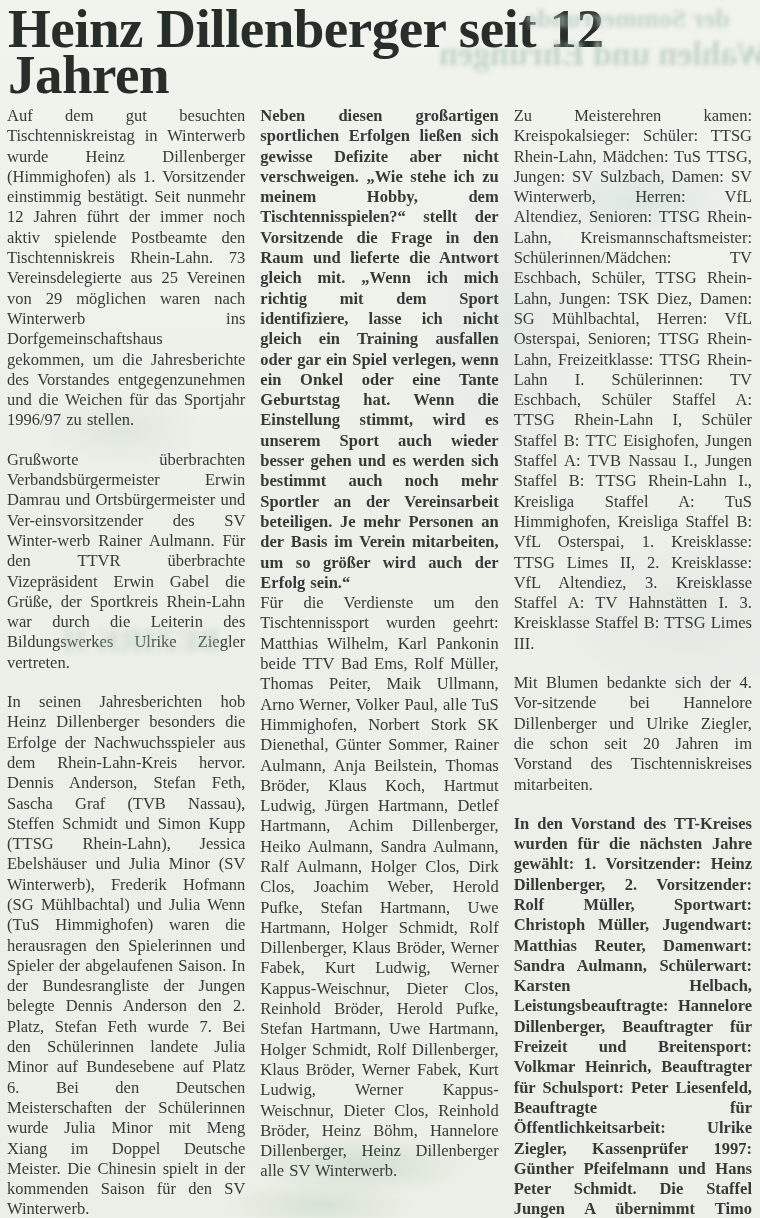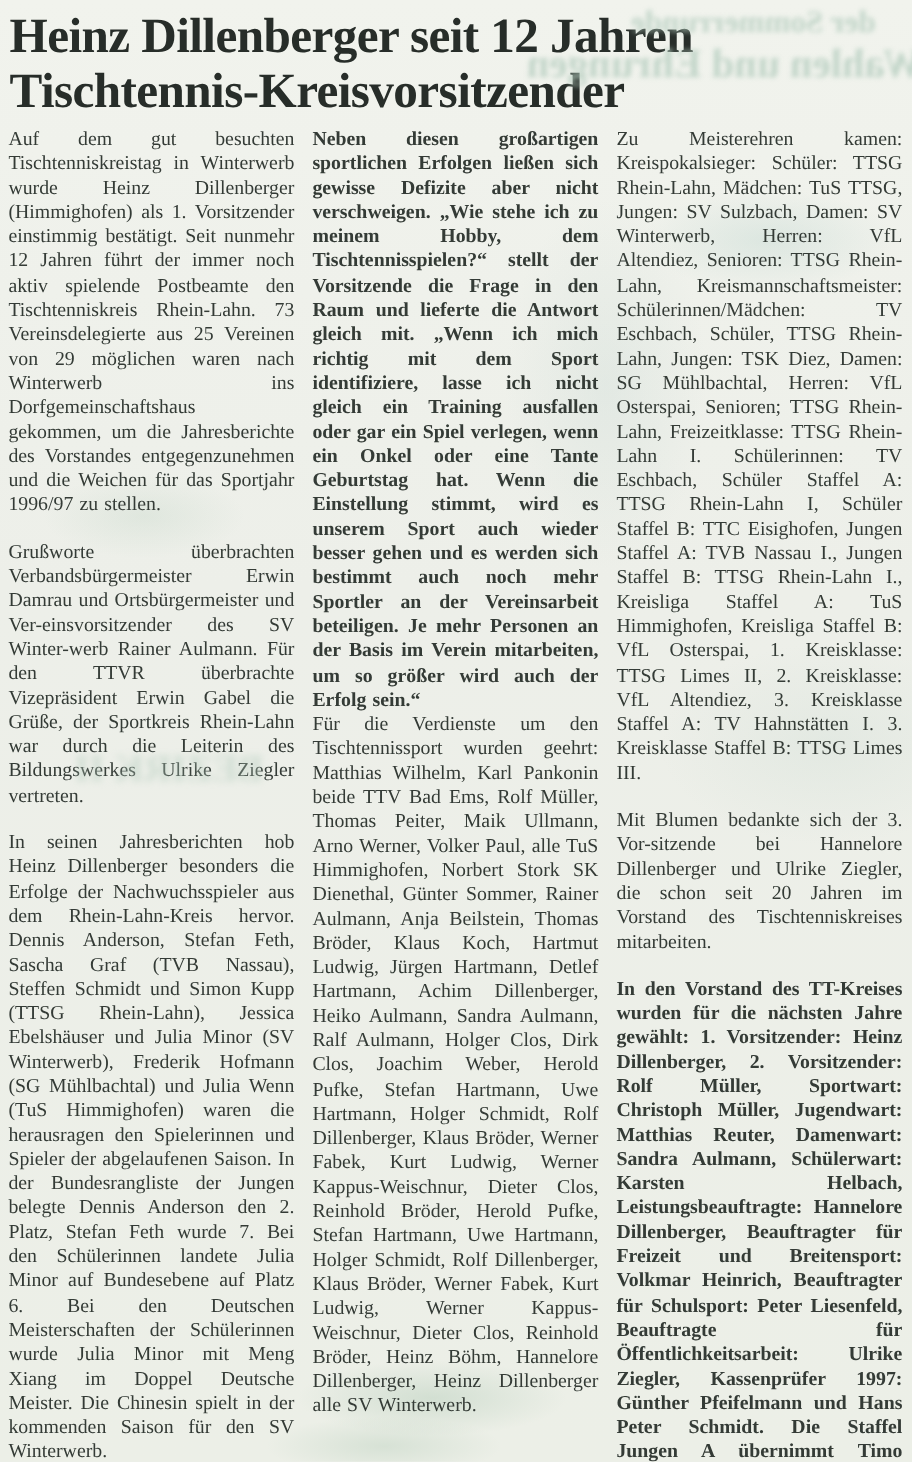--- a/index.html
+++ b/index.html
@@ -17,21 +17,21 @@
       linear-gradient(180deg, #f1f3ed 0%, #edefe9 40%, #ecefe7 100%);
     overflow: hidden;
     position: relative;
     color: #343b36;
   }
   .page { position: relative; width: 760px; height: 1218px; overflow: hidden; }
 
   
   .headline {
     margin: 0; padding: 6px 24px 0 8px;
-    font-size: 41px; font-weight: 700; line-height: 46px;
+    font-size: 55px; font-weight: 700; line-height: 46px;
     letter-spacing: -0.5px; color: #272d29;
   }
   .headline span { display: block; }
 
   
   .bleed {
     position: absolute; pointer-events: none;
     transform: scaleX(-1);
     filter: blur(2.3px);
     color: #b5cdbf; font-weight: 700; opacity: 0.8;
@@ -63,37 +63,36 @@
 <div class="page">
 
   <div class="bleed bleed-top">
     <span class="l1">der Sommerrunde</span>
     <span class="l2">Wahlen und Ehrungen</span>
   </div>
   <div class="bleed bleed-mid">BEZIRK II</div>
 
   <h1 class="headline">
     <span>Heinz Dillenberger seit 12 Jahren</span>
-    <span>Tischtennis-Kreisvorsitzender</span>
   </h1>
 
   <div class="columns">
 
     <div class="col">
       <p>Auf dem gut besuchten Tischtenniskreistag in Winterwerb wurde Heinz Dillenberger (Himmighofen) als 1. Vorsitzender einstimmig bestätigt. Seit nunmehr 12 Jahren führt der immer noch aktiv spielende Postbeamte den Tischtenniskreis Rhein-Lahn. 73 Vereinsdelegierte aus 25 Vereinen von 29 möglichen waren nach Winterwerb ins Dorfgemeinschaftshaus gekommen, um die Jahresberichte des Vorstandes entgegenzunehmen und die Weichen für das Sportjahr 1996/97 zu stellen.</p>
       <p>Grußworte überbrachten Verbandsbürgermeister Erwin Damrau und Ortsbürgermeister und Ver-einsvorsitzender des SV Winter-werb Rainer Aulmann. Für den TTVR überbrachte Vizepräsident Erwin Gabel die Grüße, der Sportkreis Rhein-Lahn war durch die Leiterin des Bildungswerkes Ulrike Ziegler vertreten.</p>
       <p>In seinen Jahresberichten hob Heinz Dillenberger besonders die Erfolge der Nachwuchsspieler aus dem Rhein-Lahn-Kreis hervor. Dennis Anderson, Stefan Feth, Sascha Graf (TVB Nassau), Steffen Schmidt und Simon Kupp (TTSG Rhein-Lahn), Jessica Ebelshäuser und Julia Minor (SV Winterwerb), Frederik Hofmann (SG Mühlbachtal) und Julia Wenn (TuS Himmighofen) waren die herausragen den Spielerinnen und Spieler der abgelaufenen Saison. In der Bundesrangliste der Jungen belegte Dennis Anderson den 2. Platz, Stefan Feth wurde 7. Bei den Schülerinnen landete Julia Minor auf Bundesebene auf Platz 6. Bei den Deutschen Meisterschaften der Schülerinnen wurde Julia Minor mit Meng Xiang im Doppel Deutsche Meister. Die Chinesin spielt in der kommenden Saison für den SV Winterwerb.</p>
     </div>
 
     <div class="col">
       <p class="flush">Neben diesen großartigen sportlichen Erfolgen ließen sich gewisse Defizite aber nicht verschweigen. „Wie stehe ich zu meinem Hobby, dem Tischtennisspielen?“ stellt der Vorsitzende die Frage in den Raum und lieferte die Antwort gleich mit. „Wenn ich mich richtig mit dem Sport identifiziere, lasse ich nicht gleich ein Training ausfallen oder gar ein Spiel verlegen, wenn ein Onkel oder eine Tante Geburtstag hat. Wenn die Einstellung stimmt, wird es unserem Sport auch wieder besser gehen und es werden sich bestimmt auch noch mehr Sportler an der Vereinsarbeit beteiligen. Je mehr Personen an der Basis im Verein mitarbeiten, um so größer wird auch der Erfolg sein.“</p>
       <p>Für die Verdienste um den Tischtennissport wurden geehrt: Matthias Wilhelm, Karl Pankonin beide TTV Bad Ems, Rolf Müller, Thomas Peiter, Maik Ullmann, Arno Werner, Volker Paul, alle TuS Himmighofen, Norbert Stork SK Dienethal, Günter Sommer, Rainer Aulmann, Anja Beilstein, Thomas Bröder, Klaus Koch, Hartmut Ludwig, Jürgen Hartmann, Detlef Hartmann, Achim Dillenberger, Heiko Aulmann, Sandra Aulmann, Ralf Aulmann, Holger Clos, Dirk Clos, Joachim Weber, Herold Pufke, Stefan Hartmann, Uwe Hartmann, Holger Schmidt, Rolf Dillenberger, Klaus Bröder, Werner Fabek, Kurt Ludwig, Werner Kappus-Weischnur, Dieter Clos, Reinhold Bröder, Herold Pufke, Stefan Hartmann, Uwe Hartmann, Holger Schmidt, Rolf Dillenberger, Klaus Bröder, Werner Fabek, Kurt Ludwig, Werner Kappus-Weischnur, Dieter Clos, Reinhold Bröder, Heinz Böhm, Hannelore Dillenberger, Heinz Dillenberger alle SV Winterwerb.</p>
     </div>
 
     <div class="col">
       <p>Zu Meisterehren kamen: Kreispokalsieger: Schüler: TTSG Rhein-Lahn, Mädchen: TuS TTSG, Jungen: SV Sulzbach, Damen: SV Winterwerb, Herren: VfL Altendiez, Senioren: TTSG Rhein-Lahn, Kreismannschaftsmeister: Schülerinnen/Mädchen: TV Eschbach, Schüler, TTSG Rhein-Lahn, Jungen: TSK Diez, Damen: SG Mühlbachtal, Herren: VfL Osterspai, Senioren; TTSG Rhein-Lahn, Freizeitklasse: TTSG Rhein-Lahn I. Schülerinnen: TV Eschbach, Schüler Staffel A: TTSG Rhein-Lahn I, Schüler Staffel B: TTC Eisighofen, Jungen Staffel A: TVB Nassau I., Jungen Staffel B: TTSG Rhein-Lahn I., Kreisliga Staffel A: TuS Himmighofen, Kreisliga Staffel B: VfL Osterspai, 1. Kreisklasse: TTSG Limes II, 2. Kreisklasse: VfL Altendiez, 3. Kreisklasse Staffel A: TV Hahnstätten I. 3. Kreisklasse Staffel B: TTSG Limes III.</p>
-      <p>Mit Blumen bedankte sich der 3. Vor-sitzende bei Hannelore Dillenberger und Ulrike Ziegler, die schon seit 20 Jahren im Vorstand des Tischtenniskreises mitarbeiten.</p>
+      <p>Mit Blumen bedankte sich der 4. Vor-sitzende bei Hannelore Dillenberger und Ulrike Ziegler, die schon seit 20 Jahren im Vorstand des Tischtenniskreises mitarbeiten.</p>
       <p class="flush">In den Vorstand des TT-Kreises wurden für die nächsten Jahre gewählt: 1. Vorsitzender: Heinz Dillenberger, 2. Vorsitzender: Rolf Müller, Sportwart: Christoph Müller, Jugendwart: Matthias Reuter, Damenwart: Sandra Aulmann, Schülerwart: Karsten Helbach, Leistungsbeauftragte: Hannelore Dillenberger, Beauftragter für Freizeit und Breitensport: Volkmar Heinrich, Beauftragter für Schulsport: Peter Liesenfeld, Beauftragte für Öffentlichkeitsarbeit: Ulrike Ziegler, Kassenprüfer 1997: Günther Pfeifelmann und Hans Peter Schmidt. Die Staffel Jungen A übernimmt Timo Werner, Eschbach.</p>
 
     </div>
 
   </div>
 </div>
 
 </body></html>

